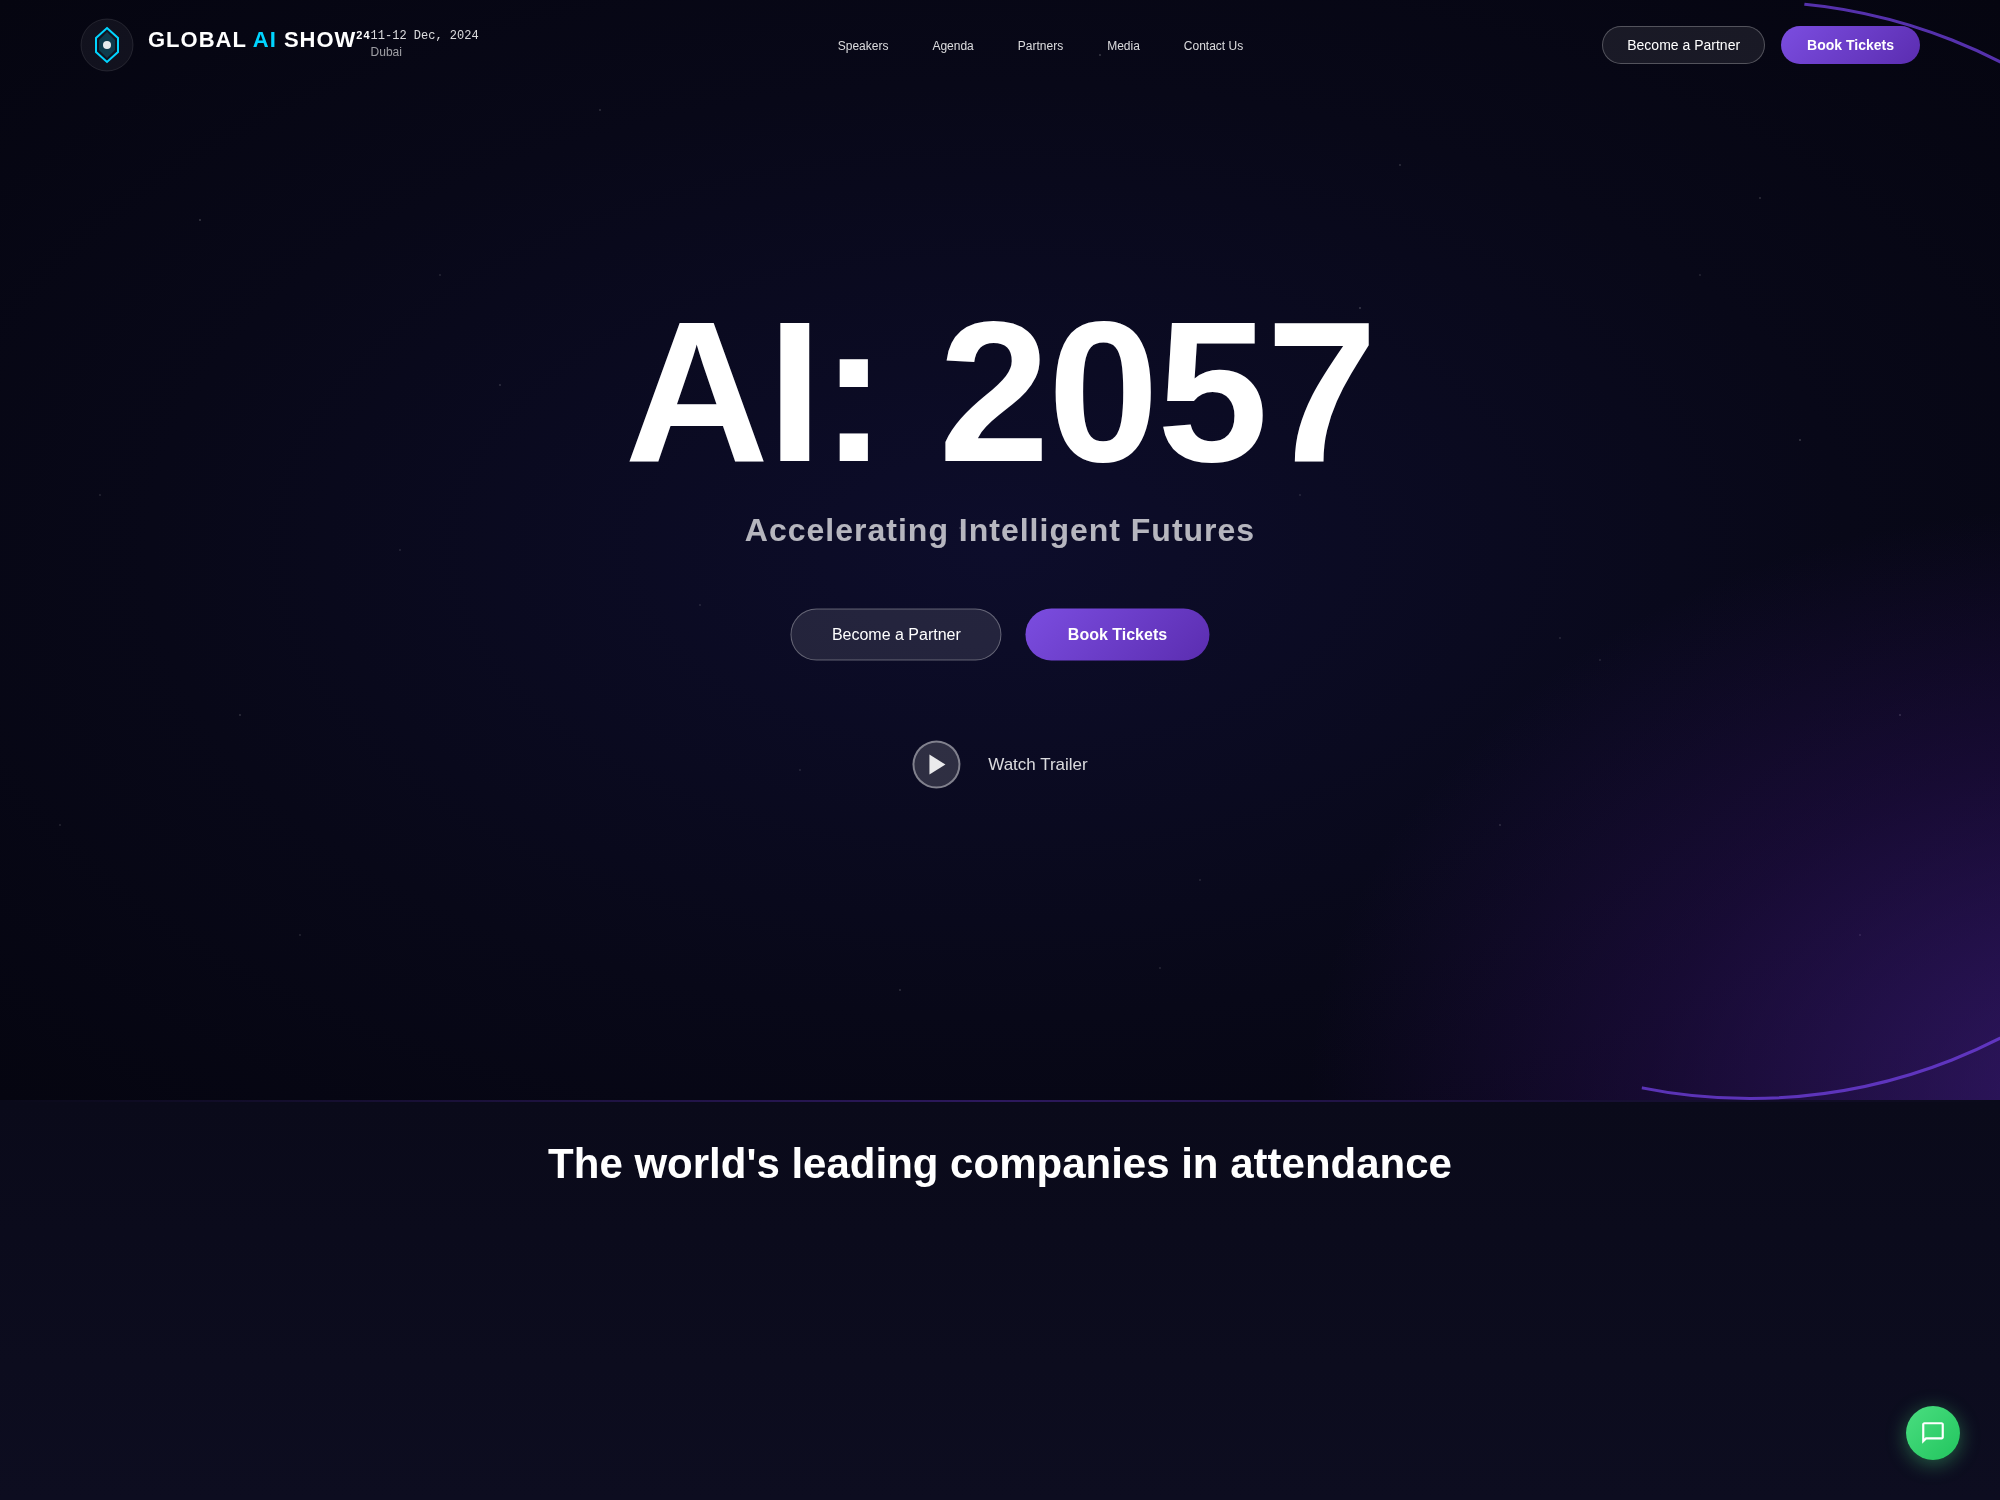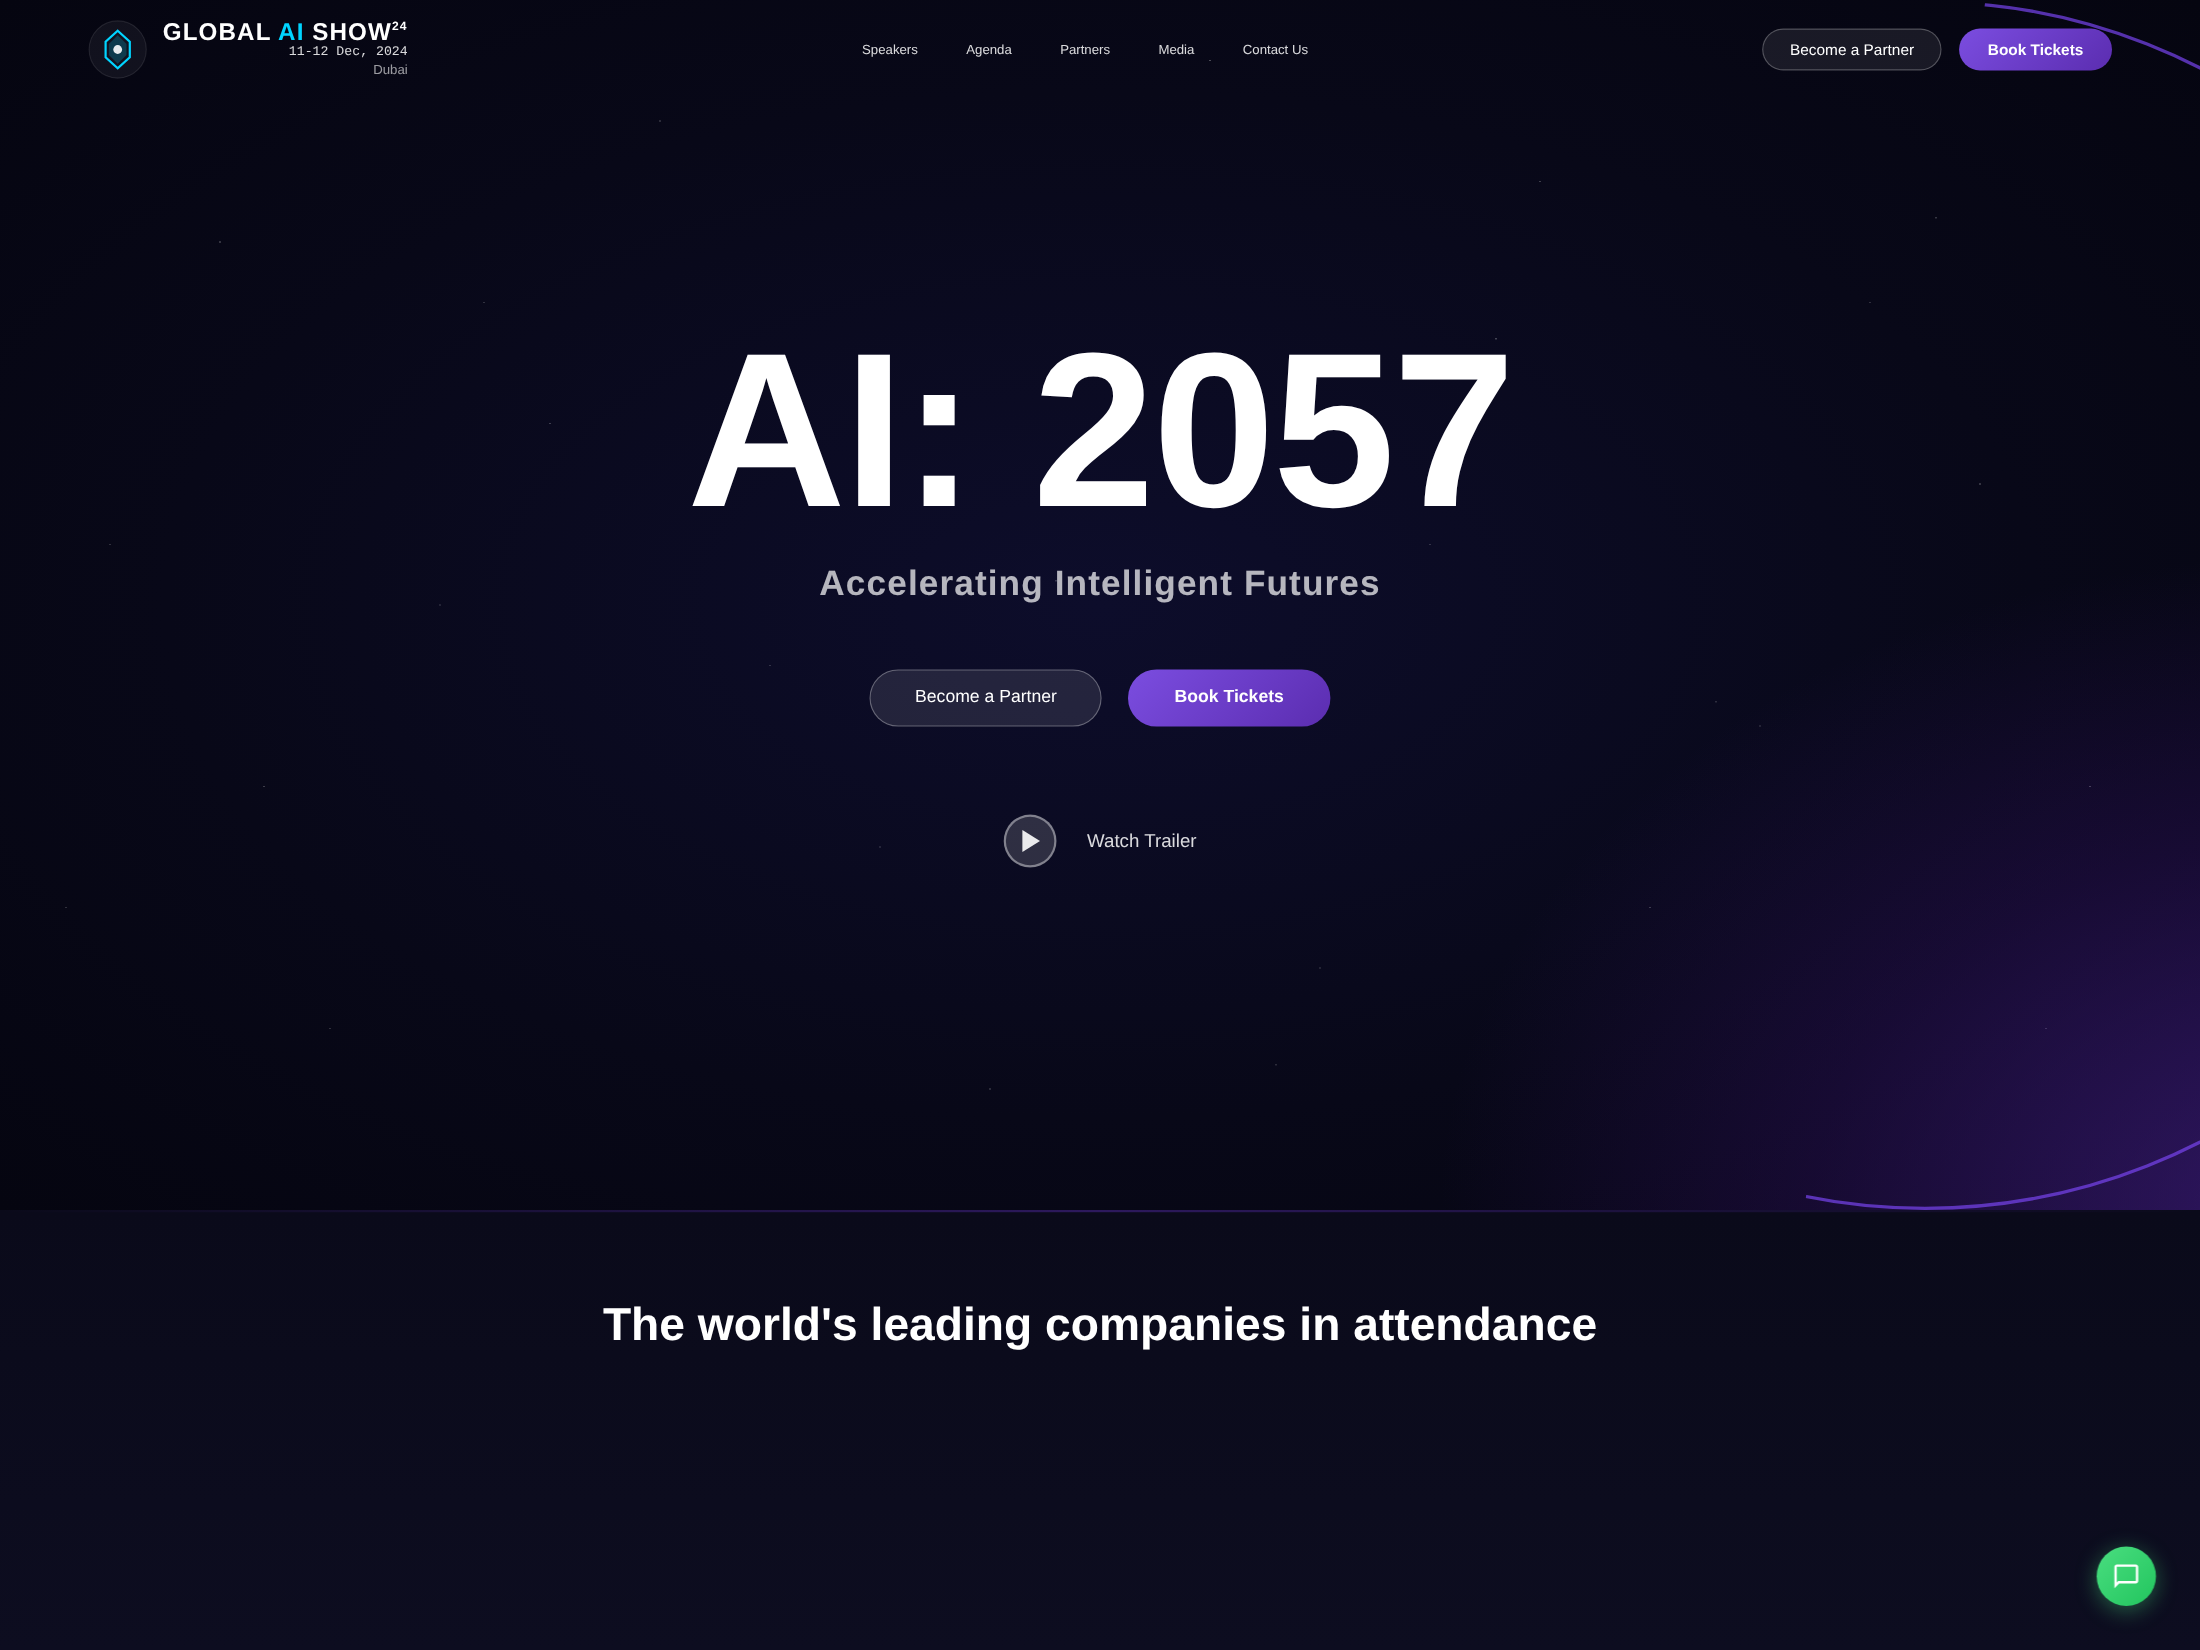--- a/index.html
+++ b/index.html
@@ -102,22 +102,21 @@
     }
 
     .logo-icon {
       width: 54px;
       height: 54px;
       flex-shrink: 0;
     }
 
     .logo-text {
       display: flex;
-      flex-direction: column;
-      text-align: right;
+      flex-direction: row;
     }
 
     .logo-main {
       font-size: 22px;
       font-weight: 800;
       color: #ffffff;
       letter-spacing: 1px;
       line-height: 1;
     }
 
@@ -260,21 +259,21 @@
     }
 
     
     .bottom-section {
       width: 100%;
       height: 400px;
       background: linear-gradient(180deg, #0a0a1a 0%, #0d0d20 100%);
       display: flex;
       align-items: flex-start;
       justify-content: center;
-      padding-top: 80px;
+      padding-top: 40px;
       position: relative;
     }
 
     .bottom-section::before {
       content: '';
       position: absolute;
       top: 0;
       left: 0;
       right: 0;
       height: 2px;

